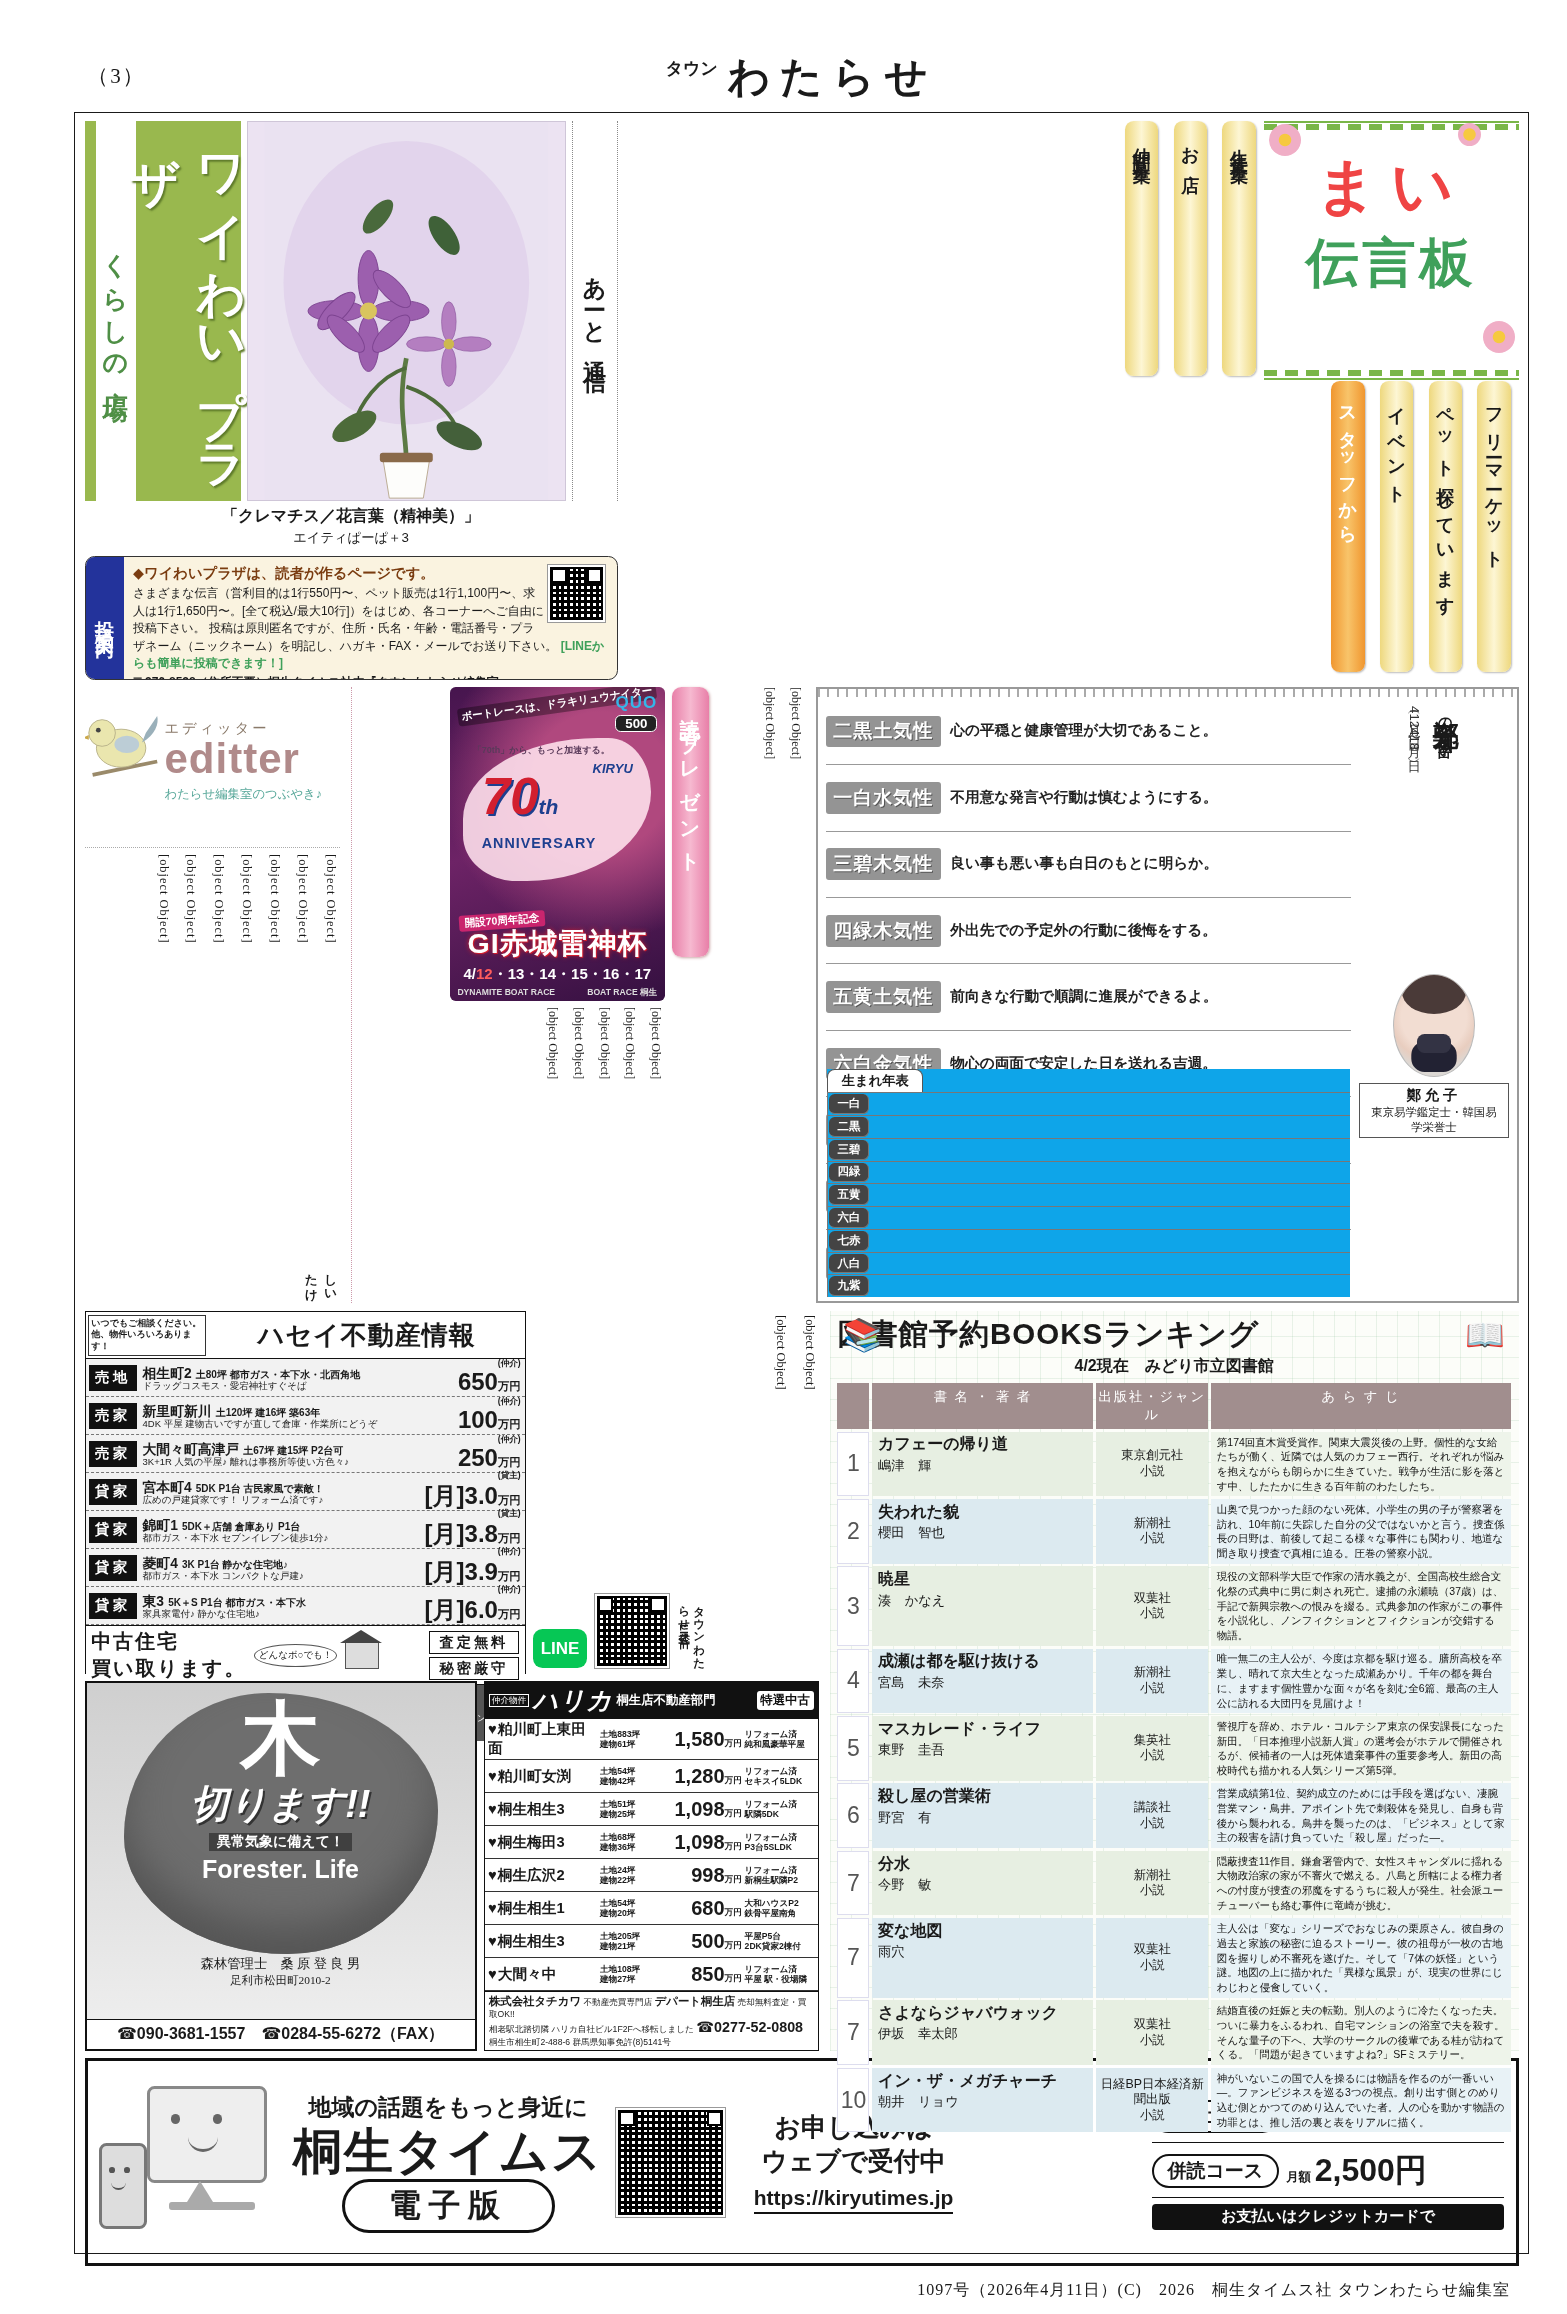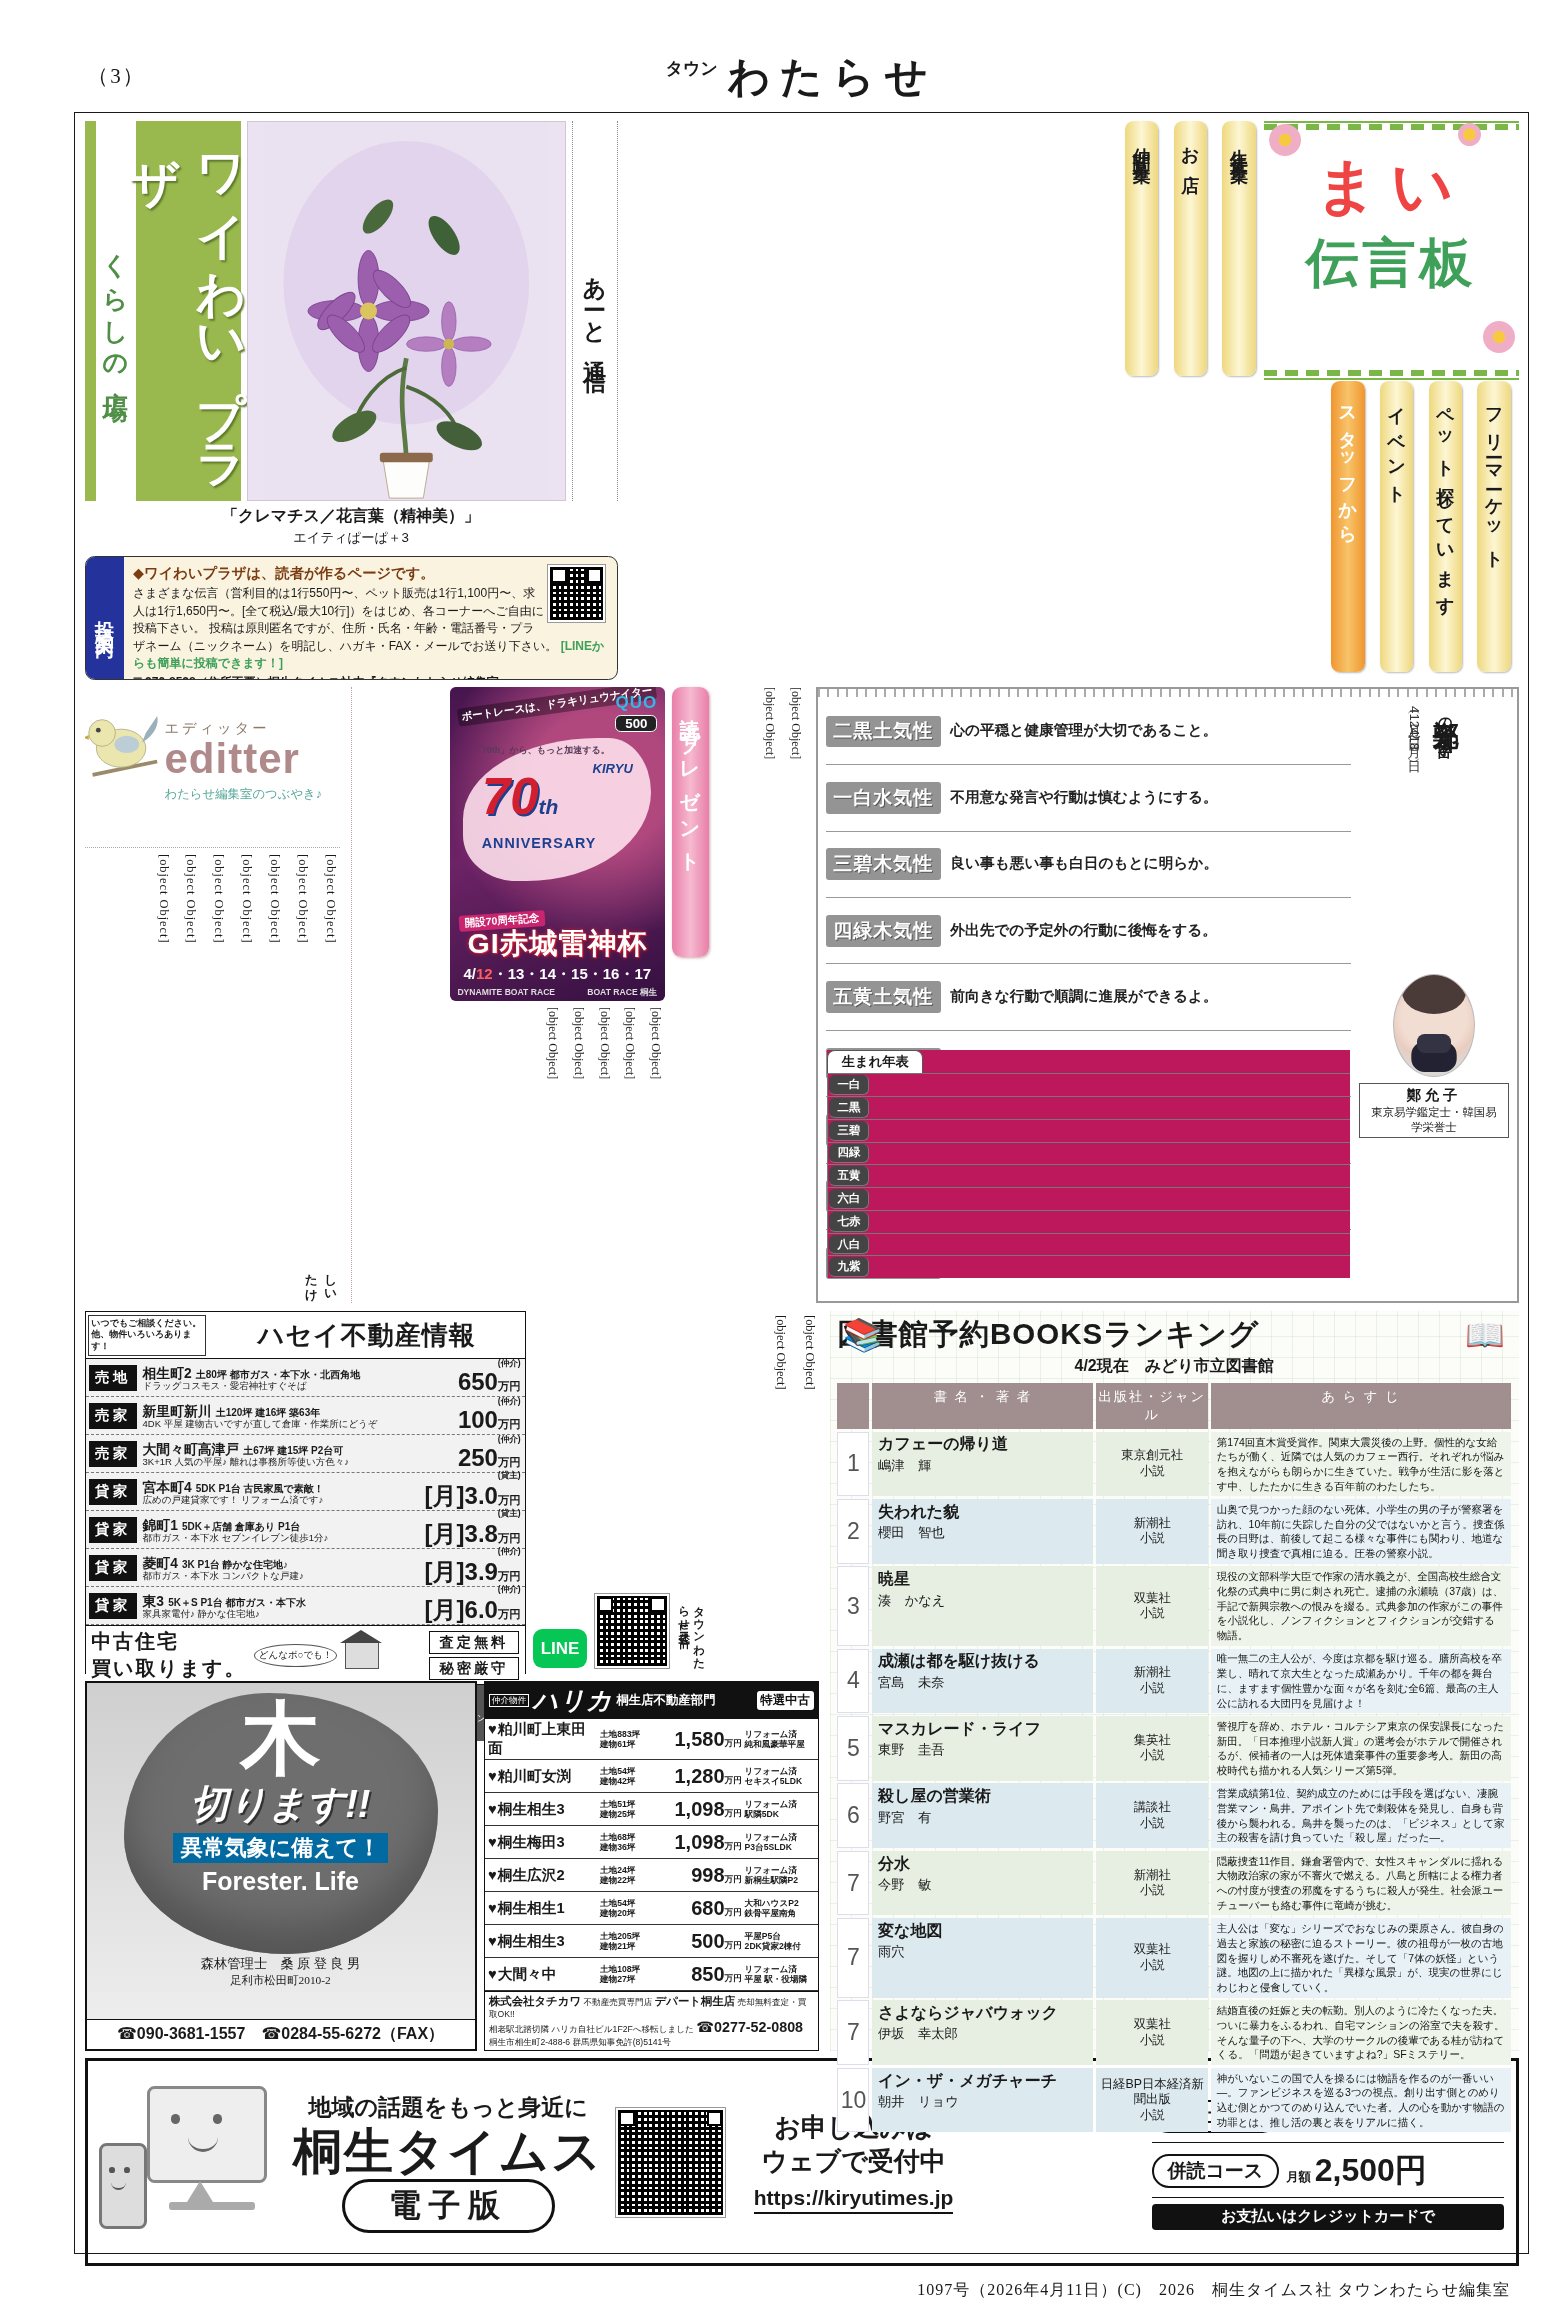--- a/index.html
+++ b/index.html
@@ -177,21 +177,21 @@
   .line-badge{background:#06c755;color:#fff;font-weight:bold;font-size:17px;border-radius:9.5px;padding:9.5px 7.6px;}
   .line-qr{width:70px;height:70px;}
   .line-cap{font-size:11.4px;font-weight:bold;writing-mode:vertical-rl;height:70px;}
   
   .tree{width:388px;flex:none;border:2.9px solid #111;position:relative;background:linear-gradient(#cfcfcf,#f0f0f0);
         display:flex;flex-direction:column;}
   .tree-blob{margin:9.5px auto 0;width:314px;height:255px;background:#6e6e6e;border-radius:46% 54% 48% 52%/55% 45% 55% 45%;
              color:#fff;text-align:center;padding-top:5.7px;box-shadow:inset 0 -28.5px 38px #555;}
   .tree-big{font-size:80px;font-weight:bold;line-height:1;}
   .tree-t1{font-size:38px;font-weight:bold;font-style:italic;text-shadow:1.9px 1.9px 0 #333;}
-  .tree-t2{background:#0369a1;display:inline-block;font-size:22px;font-weight:bold;padding:0 7.6px;margin-top:3.8px;}
+  .tree-t2{background:#404040;display:inline-block;font-size:14px;font-weight:bold;padding:0 7.6px;margin-top:3.8px;}
   .tree-t3{font-size:25px;font-weight:bold;margin-top:3.8px;}
   .tree-p{font-size:13.3px;margin-top:1.9px;font-family:"Liberation Serif",serif;}
   .tree-a{font-size:11.4px;font-family:"Liberation Serif",serif;}
   .tree-phones{margin-top:auto;background:#fff;border-top:1.9px solid #111;text-align:center;font-weight:bold;font-size:16px;padding:3.8px 0;}
   
   .harika{flex:1;border:1.9px solid #111;display:flex;flex-direction:column;background:#fff;}
   .hk-head{background:#111;color:#fff;display:flex;align-items:center;gap:3.8px;padding:1.9px 3.8px;}
   .hk-tag{font-size:8.6px;line-height:1.1;border:1px solid #fff;padding:1px 1.9px;}
   .hk-logo{font-size:25px;font-weight:bold;font-style:italic;letter-spacing:1px;}
   .hk-dept{font-size:12.4px;font-weight:bold;}
@@ -506,21 +506,21 @@
             <div class="fo-title"><span>鄭允子</span><small>の気学占い</small></div>
             <div class="fo-period">（4月12日〜4月18日）</div>
           </div>
           <div class="photo"></div>
           <div class="fo-name">
             <b>鄭允子</b>
             <span>東京易学鑑定士・韓国易学栄誉士</span>
           </div>
         </div>
       </div>
-      <div class="yt" style="position:absolute;left:9.5px;right:167px;bottom:23px;background:#be185d;">
+      <div class="yt" style="position:absolute;left:9.5px;right:167px;bottom:4px;background:#0ea5e9;">
         <span class="yt-title">生まれ年表</span>
         <div>
 
         <div class="yt-row">
               <span class="yt-label">一白</span>
 
             </div>
             <div class="yt-row">
               <span class="yt-label">二黒</span>
 

